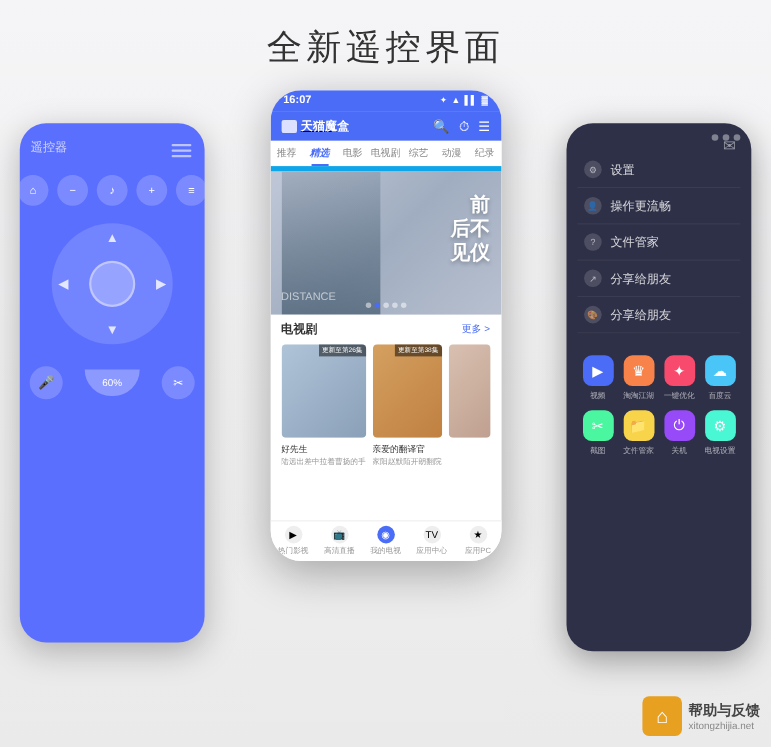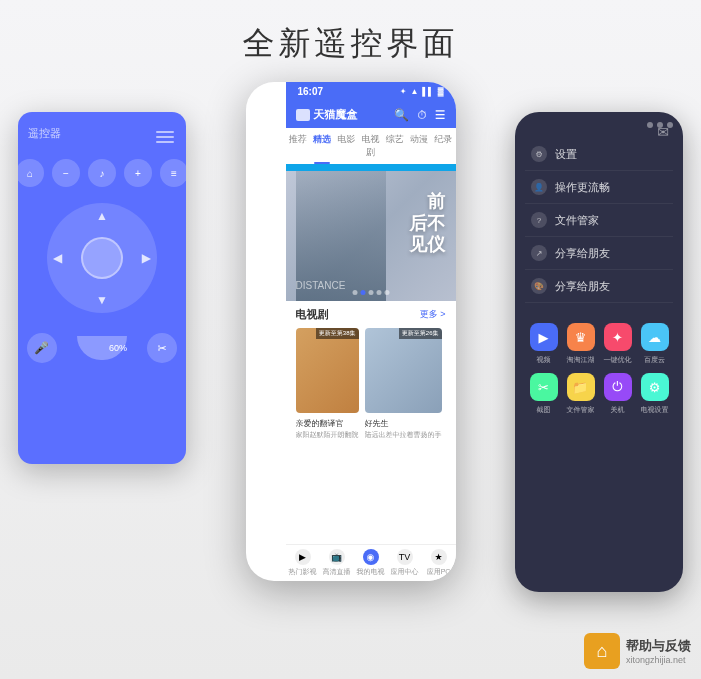--- a/index.html
+++ b/index.html
@@ -52,23 +52,23 @@
       align-items: flex-start;
       margin-top: 10px;
     }
 
     
     .phone-left {
       position: absolute;
       left: 18px;
       top: 30px;
       width: 168px;
-      height: 352px;
+      height: 472px;
       background: #5b6fff;
-      border-radius: 14px;
+      border-radius: 24px;
       box-shadow: 0 8px 30px rgba(0,0,0,0.25);
       overflow: hidden;
       z-index: 5;
     }
 
     .phone-left-inner {
       width: 100%;
       height: 100%;
       padding: 14px 10px;
       display: flex;
@@ -163,21 +163,21 @@
       color: white;
       font-size: 12px;
     }
     .volume-arc {
       width: 50px;
       height: 24px;
       border-radius: 0 0 25px 25px;
       background: rgba(255,255,255,0.3);
       display: flex;
       align-items: center;
-      justify-content: flex-end;
+      justify-content: center;
       color: white;
       font-size: 9px;
     }
     .scissors-btn {
       width: 30px;
       height: 30px;
       border-radius: 50%;
       background: rgba(255,255,255,0.2);
       display: flex;
       align-items: center;
@@ -307,27 +307,26 @@
       text-align: center;
     }
 
     
     .phone-center {
       position: absolute;
       left: 50%;
       transform: translateX(-50%);
       top: 0;
       width: 210px;
-      height: 499px;
+      height: 428px;
       background: white;
       border-radius: 28px;
       box-shadow: 0 10px 40px rgba(0,0,0,0.3);
       overflow: hidden;
       z-index: 10;
-      padding-left: 40px;
     }
 
     .phone-center-inner {
       width: 100%;
       height: 100%;
       display: flex;
       flex-direction: column;
     }
 
     
@@ -358,20 +357,21 @@
       background: #4a6cf7;
       padding: 6px 10px;
       display: flex;
       justify-content: space-between;
       align-items: center;
     }
     .app-logo {
       display: flex;
       align-items: center;
       gap: 4px;
+      text-decoration: underline;
     }
     .app-logo-icon {
       width: 14px;
       height: 12px;
       background: rgba(255,255,255,0.8);
       border-radius: 2px;
     }
     .app-logo-text {
       font-size: 11px;
       color: white;
@@ -383,33 +383,34 @@
     }
     .header-icon {
       font-size: 12px;
       color: white;
     }
 
     
     .nav-tabs {
       background: white;
       display: flex;
-      border-bottom: 7px solid #0ea5e9;
+      border-bottom: 5px solid #0ea5e9;
     }
     .nav-tab {
       flex: 1;
       text-align: center;
       padding: 5px 0;
       font-size: 9px;
       color: #888;
       position: relative;
     }
     .nav-tab.active {
       color: #4a6cf7;
       font-weight: 600;
+      font-style: italic;
     }
     .nav-tab.active::after {
       content: '';
       position: absolute;
       bottom: 0;
       left: 50%;
       transform: translateX(-50%);
       width: 16px;
       height: 2px;
       background: #4a6cf7;
@@ -705,42 +706,42 @@
             <div class="hero-dot"></div>
           </div>
         </div>
 
         <div class="section-header">
           <span class="section-title">电视剧</span>
           <span class="section-more">更多 &gt;</span>
         </div>
 
         <div class="tv-shows">
+          <div style="flex:1;">
+            <div class="tv-show-card">
+              <div class="show-img-2"></div>
+              <div class="tv-show-badge">更新至第26集</div>
+            </div>
+            <div class="tv-show-info">
+              <div class="tv-show-title">好先生</div>
+              <div class="tv-show-sub">陆远出差中拉着曹扬的手</div>
+            </div>
+          </div>
           <div style="flex:1;">
             <div class="tv-show-card">
               <div class="show-img-1"></div>
               <div class="tv-show-badge">更新至第38集</div>
             </div>
             <div class="tv-show-info">
               <div class="tv-show-title">亲爱的翻译官</div>
               <div class="tv-show-sub">家阳赵默陌开朗翻院</div>
             </div>
           </div>
           <div style="flex:1;">
             <div class="tv-show-card">
-              <div class="show-img-2"></div>
-              <div class="tv-show-badge">更新至第26集</div>
-            </div>
-            <div class="tv-show-info">
-              <div class="tv-show-title">好先生</div>
-              <div class="tv-show-sub">陆远出差中拉着曹扬的手</div>
-            </div>
-          </div>
-          <div style="flex:1;">
-            <div class="tv-show-card">
               <div class="show-img-3"></div>
             </div>
             <div class="tv-show-info">
               <div class="tv-show-title"></div>
             </div>
           </div>
         </div>
 
         <div class="bottom-nav">
           <div class="bottom-nav-item">

